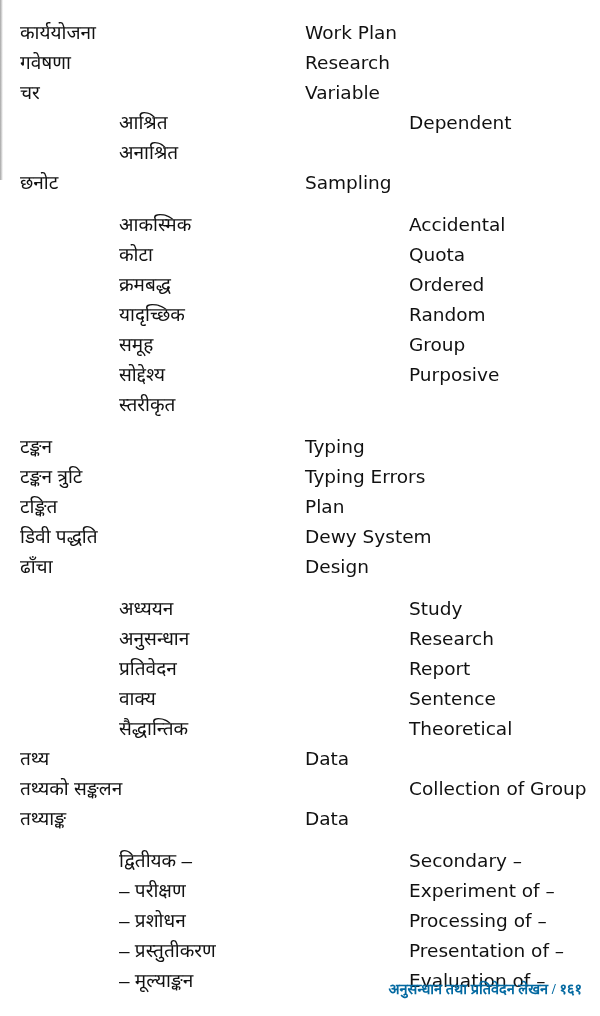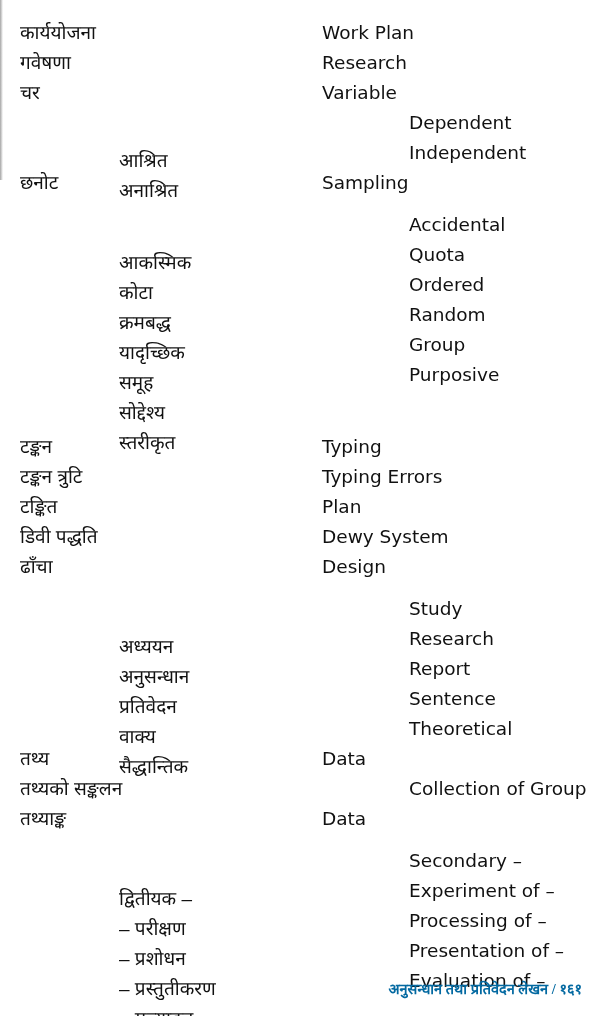--- a/index.html
+++ b/index.html
@@ -61,28 +61,28 @@
     line-height: 30px;
   }
 
   
   .np {
     font-family: "Liberation Sans", "DejaVu Sans", sans-serif;
     font-size: 19px;
     letter-spacing: 0px;
   }
   .np.lvl0 { left: 20px; }
-  .np.lvl1 { left: 119px; margin-top: 38px; }
+  .np.lvl1 { left: 119px; }
 
   
   .en {
     font-family: "DejaVu Sans", "Liberation Sans", sans-serif;
     font-size: 18.5px;
   }
-  .en.col1 { left: 322px; }
+  .en.col1 { left: 305px; }
   .en.col2 { left: 409px; }
 
   .footer {
     position: absolute;
     right: 18px;
     bottom: 18px;
     font-family: Liberation Serif, serif;
     font-size: 14.5px;
     font-weight: 700;
     white-space: nowrap;
@@ -108,21 +108,20 @@
       <div class="row">
         <span class="cell np lvl0">चर</span>
         <span class="cell en col1">Variable</span>
       </div>
       <div class="row">
         <span class="cell np lvl1">आश्रित</span>
         <span class="cell en col2">Dependent</span>
       </div>
       <div class="row">
         <span class="cell np lvl1">अनाश्रित</span>
-        <span class="cell en col2">Independent</span>
       </div>
       <div class="row">
         <span class="cell np lvl0">छनोट</span>
         <span class="cell en col1">Sampling</span>
       </div>
       <div class="row gap-before">
         <span class="cell np lvl1">आकस्मिक</span>
         <span class="cell en col2">Accidental</span>
       </div>
       <div class="row">

